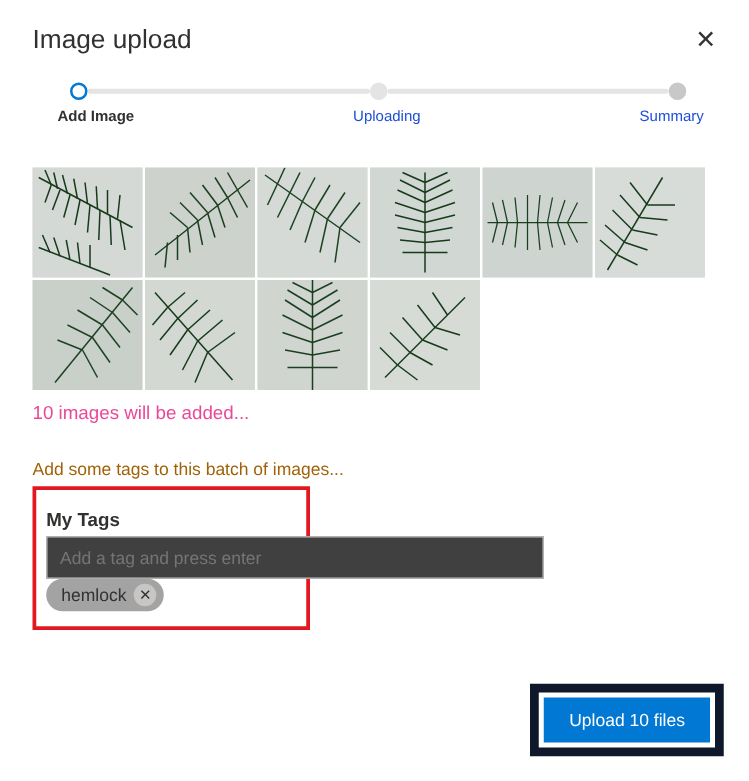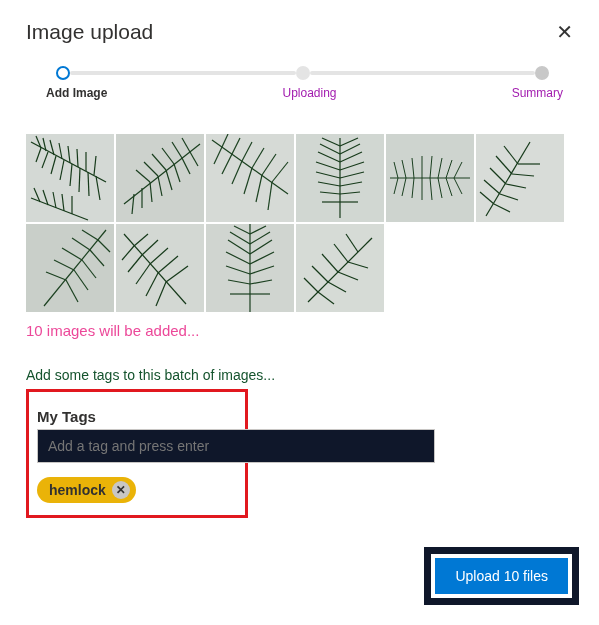--- a/index.html
+++ b/index.html
@@ -17,54 +17,52 @@
   .header { display: flex; justify-content: space-between; align-items: center; margin-bottom: 22px; }
   .title { font-size: 21px; font-weight: 400; color: #323130; }
   .close-x { font-size: 20px; cursor: pointer; line-height: 1; padding: 2px 6px; font-weight: 300; color:#333; }
 
   .progress { display: flex; align-items: center; padding: 0 30px 6px 30px; }
   .prog-seg { flex: 1; height: 4px; background: #e4e4e4; border-radius: 2px; }
   .prog-dot { width: 14px; height: 14px; border-radius: 50%; background: #e4e4e4; position: relative; flex-shrink: 0; }
   .prog-dot.active { width: 14px; height: 14px; background: #fff; border: 2.5px solid #0078d4; }
   .prog-dot.summary { width: 14px; height: 14px; background: #c8c8c8; border: 2px solid #c8c8c8; }
   .prog-labels { display: flex; justify-content: space-between; padding: 0 16px 0 20px; font-size: 12px; margin-bottom: 34px; }
-  .prog-labels .lbl { color: #a21caf; }
+  .prog-labels .lbl { color: #1d4ed8; }
   .prog-labels .lbl.bold { font-weight: 600; color: #323130; }
 
   .thumbs { display: flex; flex-wrap: wrap; gap: 2px; margin-bottom: 8px; }
   .thumb { width: 88px; height: 88px; background: #cfd3d0; position: relative; overflow: hidden; }
   
   .thumb svg { width: 100%; height: 100%; display: block; }
 
   .status-line { font-size: 15px; color: #ec4899; margin: 10px 0 28px; }
-  .instruct { font-size: 14px; color: #14532d; margin-bottom: 6px; }
+  .instruct { font-size: 14px; color: #a16207; margin-bottom: 6px; }
 
   .tags-section { border: 3px solid #e1181f; padding: 16px 8px 12px 8px; width: 222px; }
   .tags-title { font-size: 15px; font-weight: 600; margin-bottom: 4px; color:#323130; }
   .tag-input {
     width: 398px; 
     height: 34px;
     border: 1px solid #c8c6c4;
     padding: 0 10px;
     font-size: 14px;
     color: #a19f9d;
-    margin-bottom: 14px;
     outline: none;
     font-family: inherit;
-    background:#0f172a;
+    background:#404040;
   }
   .tag-chip {
     display: inline-flex; align-items: center;
-    background: #eab308;
+    background: #a3a3a3;
     border-radius: 14px;
     padding: 4px 6px 4px 12px;
     font-size: 14px;
     color: #323130;
     gap: 6px;
-    font-weight: bold;
   }
   .chip-x {
     width: 18px; height: 18px; border-radius: 50%;
     background: #c8c6c4; display: inline-flex; align-items: center; justify-content: center;
     font-size: 12px; cursor: pointer; color:#323130; line-height:1;
   }
 
   .upload-btn-wrap {
     position: absolute;
     right: 20px; bottom: 20px;

